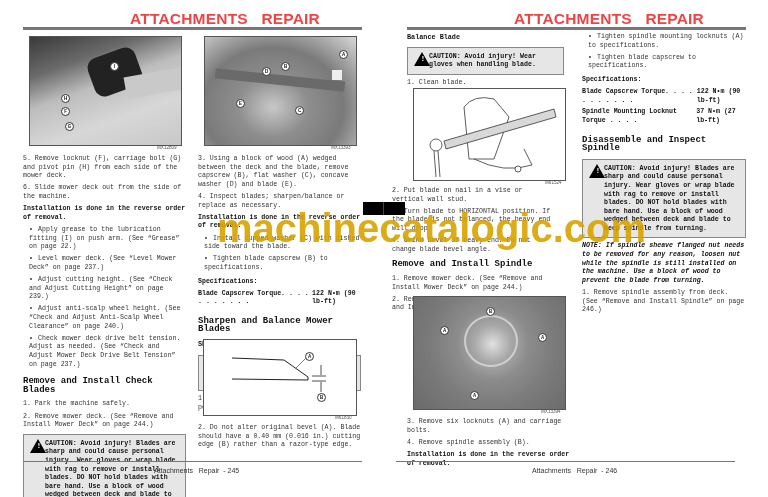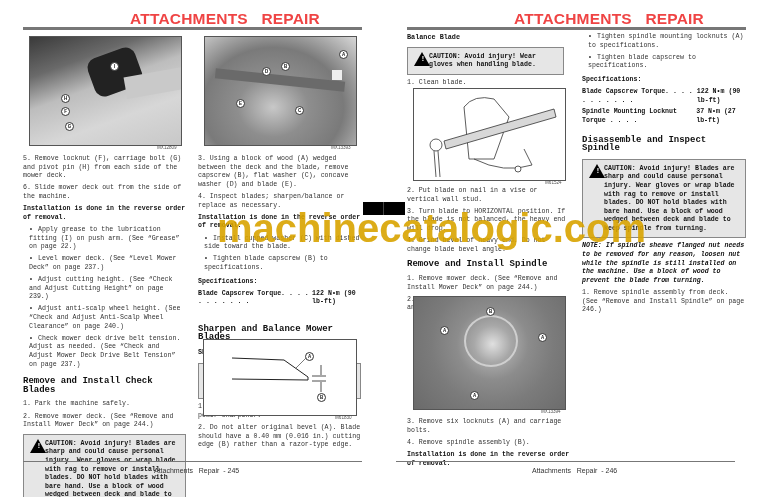--- a/index.html
+++ b/index.html
@@ -81,21 +81,21 @@
     <p>3.  Using a block of wood (A) wedged between the deck and the blade, remove capscrew (B), flat washer (C), concave washer (D) and blade (E).</p>
     <p>4.  Inspect blades; sharpen/balance or replace as necessary.</p>
     <p class="b">Installation is done in the reverse order of removal.</p>
     <p class="bul">Install cupped washer (C) with dished side toward the blade.</p>
     <p class="bul">Tighten blade capscrew (B) to specifications.</p>
     <p class="b" style="margin-top:5px;">Specifications:</p>
     <div class="spec">
       <span>Blade Capscrew Torque. . . . . . . . . . .</span>
       <span>122 N•m (90 lb-ft)</span>
     </div>
-    <div class="h2" style="margin-top:18px;">Sharpen and Balance Mower Blades</div>
+    <div class="h2" style="margin-top:10px;">Sharpen and Balance Mower Blades</div>
     <div class="h3">Sharpen Blade</div>
     <div class="caution">
       <span class="warn"></span>
       <div class="ct">CAUTION: Avoid injury! Wear goggles and gloves when sharpening blades.</div>
     </div>
     <p>1.  Sharpen blade using grinder, file or power sharpener.</p>
   </div>
 
   <div class="fig" style="left:203px;top:339px;width:152px;height:75px;background:#fff;">
     <svg width="152" height="75">
@@ -141,21 +141,21 @@
       <path d="M30 52 L140 20 L142 28 L32 60 Z" fill="#d8d8d8" stroke="#333" stroke-width="0.8"></path>
       <circle cx="22" cy="56" r="6" fill="#fff" stroke="#333" stroke-width="0.8"></circle>
       <line x1="20" y1="62" x2="22" y2="88" stroke="#333" stroke-width="0.8"></line>
       <line x1="24" y1="62" x2="26" y2="88" stroke="#333" stroke-width="0.8"></line>
       <path d="M60 70 Q90 85 118 76 L110 60" fill="none" stroke="#333" stroke-width="0.8"></path>
       <circle cx="104" cy="80" r="3" fill="#fff" stroke="#333" stroke-width="0.8"></circle>
     </svg>
   </div>
   <div class="figcap" style="left:161px;top:180px;">M61524</div>
 
-  <div class="col" style="left:23px;top:187px;width:160px;">
+  <div class="col" style="left:8px;top:187px;width:160px;">
     <p>2.  Put blade on nail in a vise or vertical wall stud.</p>
     <p>3.  Turn blade to HORIZONTAL position. If the blade is not balanced, the heavy end will drop.</p>
     <p>4.  Grind bevel of heavy end. Do not change blade bevel angle.</p>
     <div class="h2" style="margin-top:6px;">Remove and Install Spindle</div>
     <p>1.  Remove mower deck. (See “Remove and Install Mower Deck” on page 244.)</p>
     <p>2.  Remove mower blade(s). (See “Remove and Install Mower Blades” on page 245.)</p>
   </div>
 
   <div class="fig" style="left:29px;top:296px;width:151px;height:112px;background:radial-gradient(circle at 52% 42%,#e0e0e0 0%,#a8a8a8 18%,#8c8c8c 35%,#7b7b7b 60%,#6a6a6a 100%);">
     <div style="position:absolute;left:50px;top:18px;width:50px;height:48px;border-radius:50%;border:2px solid #cfcfcf;"></div>

